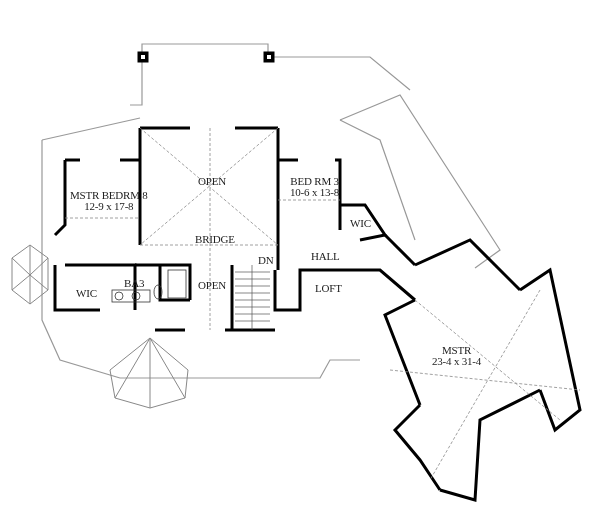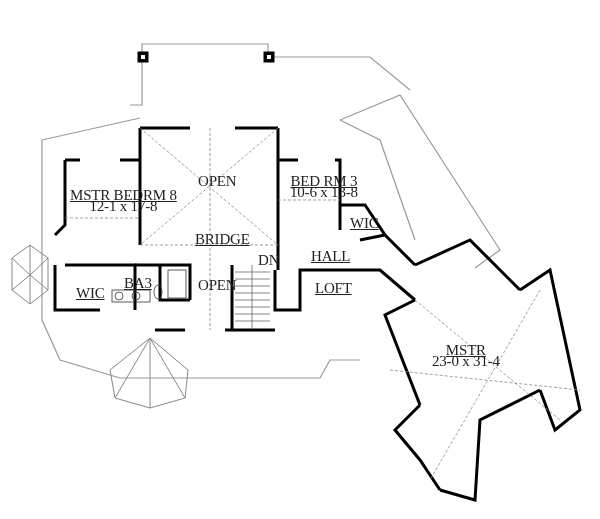--- a/index.html
+++ b/index.html
@@ -1,19 +1,19 @@
 <!DOCTYPE html>
 <html><head>
 <meta charset="utf-8">
 <style>
   html,body{margin:0;padding:0;background:#fff;}
   body{width:600px;height:519px;position:relative;overflow:hidden;font-family:"Liberation Serif",serif;}
   svg{position:absolute;left:0;top:0;}
-  .lbl{position:absolute;font-size:15px;color:#222;text-align:center;line-height:11px;white-space:nowrap;letter-spacing:-0.2px;}
-  .u{text-decoration:underline;}
+  .lbl{position:absolute;font-size:11px;color:#222;text-align:center;line-height:11px;white-space:nowrap;letter-spacing:-0.2px;}
+  .u{}
 </style>
 </head>
 <body>
 
 <svg width="600" height="519" viewBox="0 0 600 519">
   <g fill="none" stroke="#999" stroke-width="1.2">
 
     <polyline points="142,72 142,44 268,44 268,57 370,57 410,90"></polyline>
     <polyline points="130,105 142,105 142,72"></polyline>
 
@@ -107,21 +107,21 @@
     <rect x="112" y="290" width="38" height="12"></rect>
     <circle cx="119" cy="296" r="4"></circle>
       <circle cx="136" cy="296" r="4"></circle>
     <rect x="168" y="270" width="18" height="28"></rect>
     <ellipse cx="158" cy="292" rx="4" ry="7"></ellipse>
   </g>
 </svg>
 
 <div class="lbl" style="left:70px;top:190px;">
   <div class="u">MSTR BEDRM 8</div>
-  <div>12-1 x 17-8</div>
+  <div>12-9 x 17-8</div>
 </div>
 <div class="lbl" style="left:198px;top:176px;">
   <div>OPEN</div>
 </div>
 <div class="lbl" style="left:290px;top:176px;">
   <div class="u">BED RM 3</div>
   <div>10-6 x 13-8</div>
 </div>
 <div class="lbl" style="left:350px;top:218px;">
   <div class="u">WIC</div>
@@ -142,14 +142,14 @@
   <div>DN</div>
 </div>
 <div class="lbl" style="left:311px;top:251px;">
   <div class="u">HALL</div>
 </div>
 <div class="lbl" style="left:315px;top:283px;">
   <div class="u">LOFT</div>
 </div>
 <div class="lbl" style="left:432px;top:345px;">
   <div class="u">MSTR</div>
-  <div>23-0 x 31-4</div>
+  <div>23-4 x 31-4</div>
 </div>
 
 </body></html>

